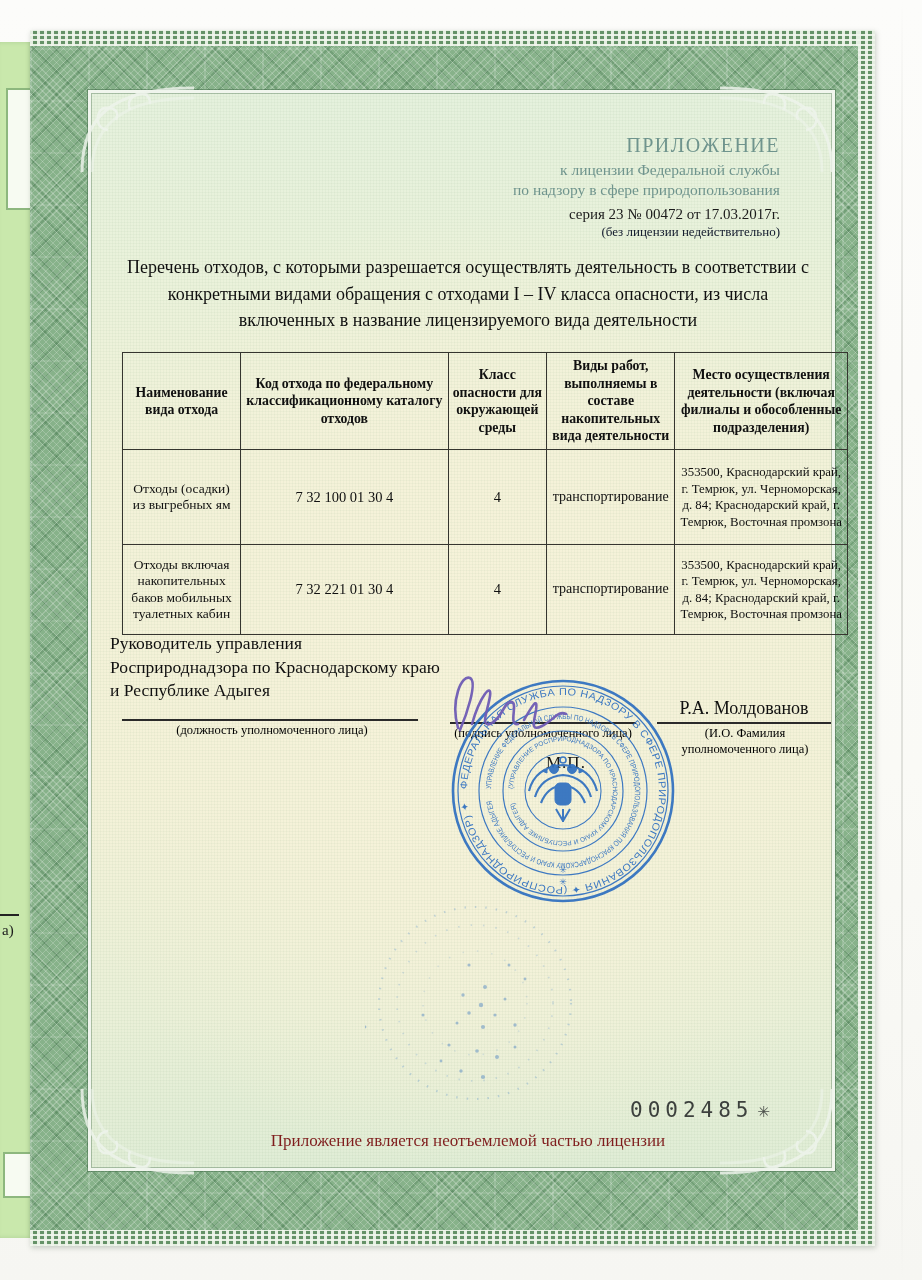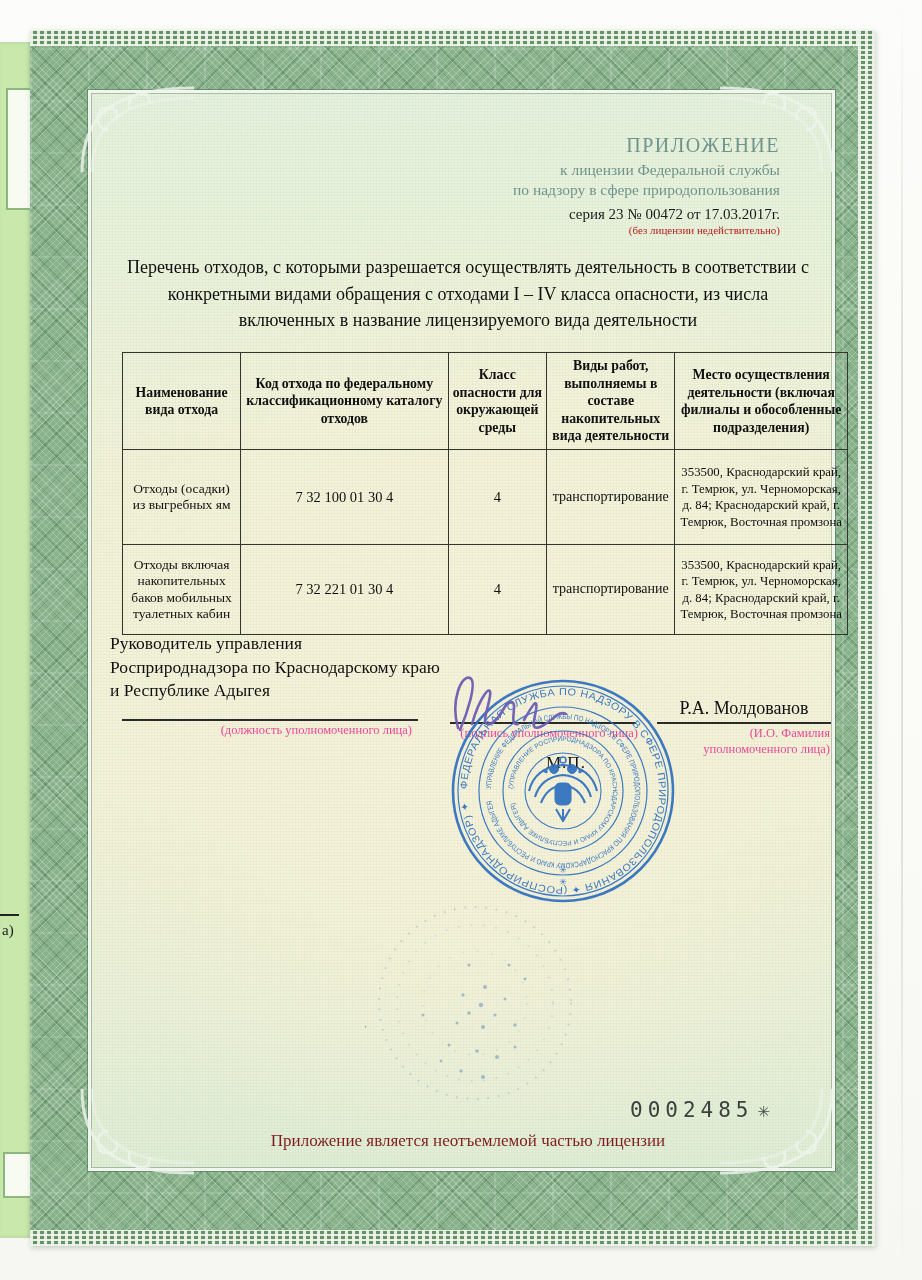--- a/index.html
+++ b/index.html
@@ -51,21 +51,21 @@
   .corner svg{display:block;}
   .c-tl{left:78px;top:80px;}
   .c-tr{left:716px;top:80px;transform:scaleX(-1);}
   .c-bl{left:78px;top:1085px;transform:scaleY(-1);}
   .c-br{left:716px;top:1085px;transform:scale(-1,-1);}
   
   .hdr{right:142px;top:134px;width:420px;text-align:right;}
   .hdr-title{font-size:20px;letter-spacing:1.5px;color:#6f948d;margin:0 0 3px 0;}
   .hdr-sub{font-size:15.5px;color:#6f948d;line-height:20px;margin:0;}
   .hdr-series{font-size:15px;color:#1b1b1b;margin-top:6px;}
-  .hdr-valid{font-size:11px;color:#b91c1c;margin-top:1px;}
+  .hdr-valid{font-size:13px;color:#0f172a;margin-top:1px;}
   
   .intro{left:118px;top:254px;width:700px;text-align:center;
     font-size:18px;line-height:26.5px;color:#101010;}
   
   table.waste{position:absolute;left:122px;top:352px;width:726px;
     border-collapse:collapse;table-layout:fixed;
     font-size:13.5px;color:#101010;}
   table.waste th, table.waste td{border:1.6px solid #35352f;
     text-align:center;vertical-align:middle;padding:2px 3px;}
   table.waste th{font-weight:bold;line-height:17.5px;height:92px;font-size:13.8px;}
@@ -73,21 +73,21 @@
   tr.r1 td{height:90px;} tr.r2 td{height:85px;}
   td.loc{font-size:12.8px;line-height:15.5px;padding:1px 2px;}
   col.c0{width:16.3%;} col.c1{width:28.6%;} col.c2{width:13.6%;}
   col.c3{width:17.7%;} col.c4{width:23.8%;}
   
   .pos{left:110px;top:632px;width:330px;font-size:17.5px;line-height:23.5px;color:#101010;}
   .sig-line{height:1.6px;background:#2a2a2a;}
   .line-pos{left:122px;top:719px;width:296px;}
   .line-sig{left:450px;top:722px;width:186px;}
   .line-name{left:657px;top:722px;width:174px;}
-  .cap{font-size:12.5px;color:#ec4899;text-align:right;line-height:15.5px;}
+  .cap{font-size:12.5px;color:#000000;text-align:center;line-height:15.5px;}
   .cap-pos{left:132px;top:723px;width:280px;}
   .cap-sig{left:448px;top:726px;width:190px;}
   .cap-name{left:660px;top:726px;width:170px;}
   .signer{left:657px;top:698px;width:174px;text-align:center;font-size:18px;color:#101010;}
   .mp{left:546px;top:753px;font-size:17px;color:#151515;letter-spacing:1px;}
   
   .stamp{left:443px;top:663px;width:240px;height:252px;opacity:.92;}
   .sig-scribble{left:446px;top:666px;width:160px;height:82px;}
   .ghost-stamp{left:365px;top:895px;width:220px;height:215px;opacity:.85;}
   

